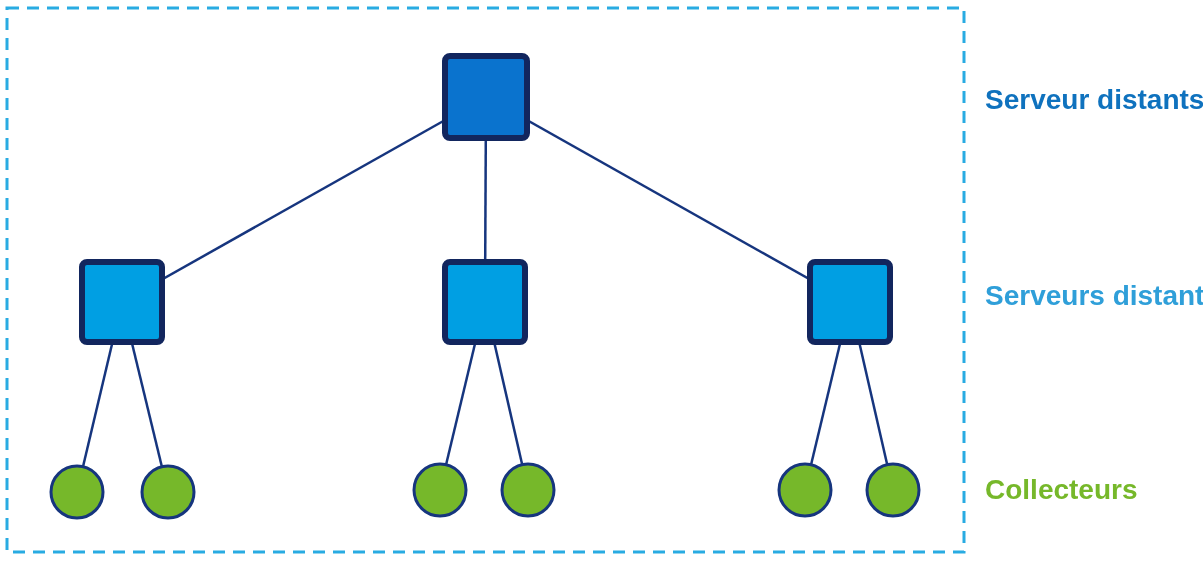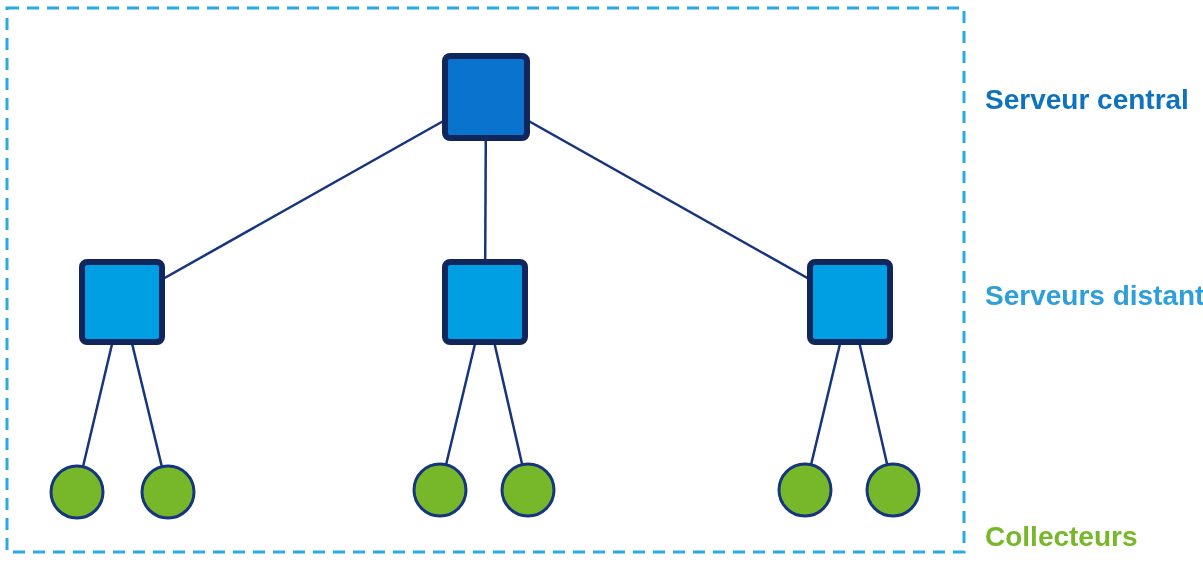--- a/index.html
+++ b/index.html
@@ -49,16 +49,16 @@
       <rect x="445" y="262" width="80" height="80" rx="5" fill="#009FE3" stroke="#12265E" stroke-width="6"></rect>
       <rect x="810" y="262" width="80" height="80" rx="5" fill="#009FE3" stroke="#12265E" stroke-width="6"></rect>
       <circle cx="77" cy="492" r="26" fill="#76B82A" stroke="#16357E" stroke-width="3"></circle>
       <circle cx="168" cy="492" r="26" fill="#76B82A" stroke="#16357E" stroke-width="3"></circle>
       <circle cx="440" cy="490" r="26" fill="#76B82A" stroke="#16357E" stroke-width="3"></circle>
       <circle cx="528" cy="490" r="26" fill="#76B82A" stroke="#16357E" stroke-width="3"></circle>
       <circle cx="805" cy="490" r="26" fill="#76B82A" stroke="#16357E" stroke-width="3"></circle>
       <circle cx="893" cy="490" r="26" fill="#76B82A" stroke="#16357E" stroke-width="3"></circle>
     </svg>
 
-  <div class="tier-label" style="left: 985px; top: 100px; color: rgb(15, 114, 190);">Serveur central</div>
+  <div class="tier-label" style="left: 985px; top: 100px; color: rgb(15, 114, 190);">Serveur distants</div>
   <div class="tier-label" style="left: 985px; top: 296px; color: rgb(47, 159, 217);">Serveurs distants</div>
-  <div class="tier-label" style="left: 985px; top: 490px; color: rgb(118, 184, 42); margin-top: 47px;">Collecteurs</div>
+  <div class="tier-label" style="left: 985px; top: 490px; color: rgb(118, 184, 42);">Collecteurs</div>
 </div>
 
 </body></html>

